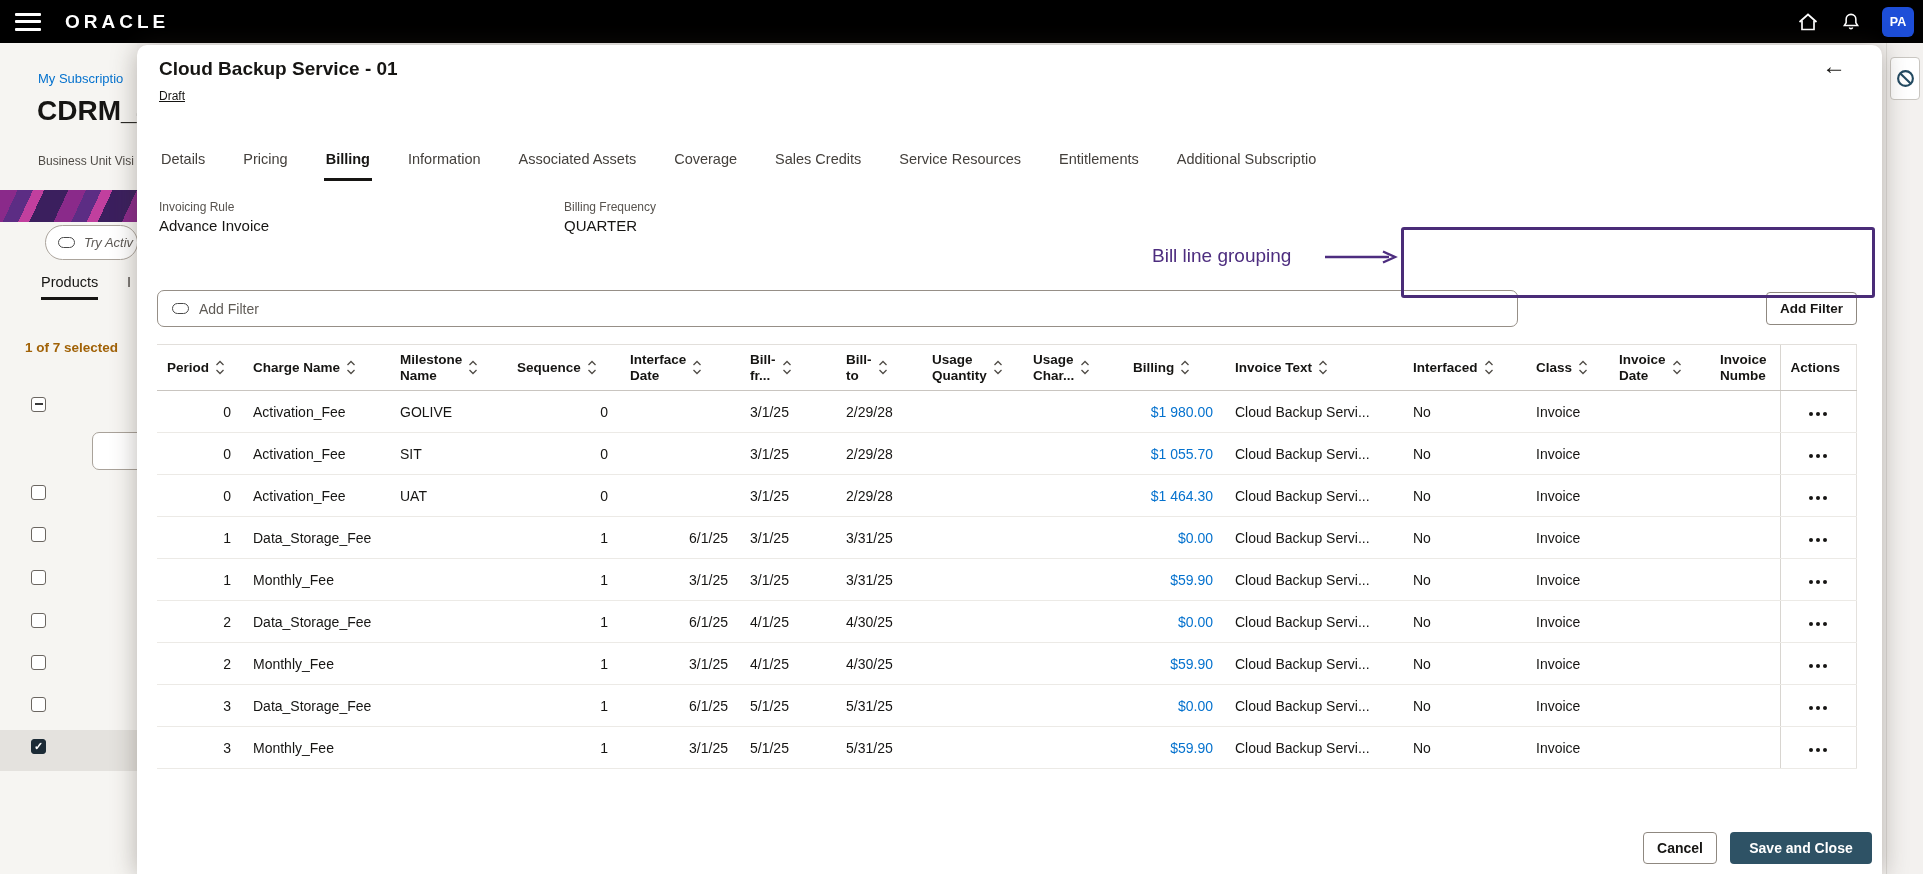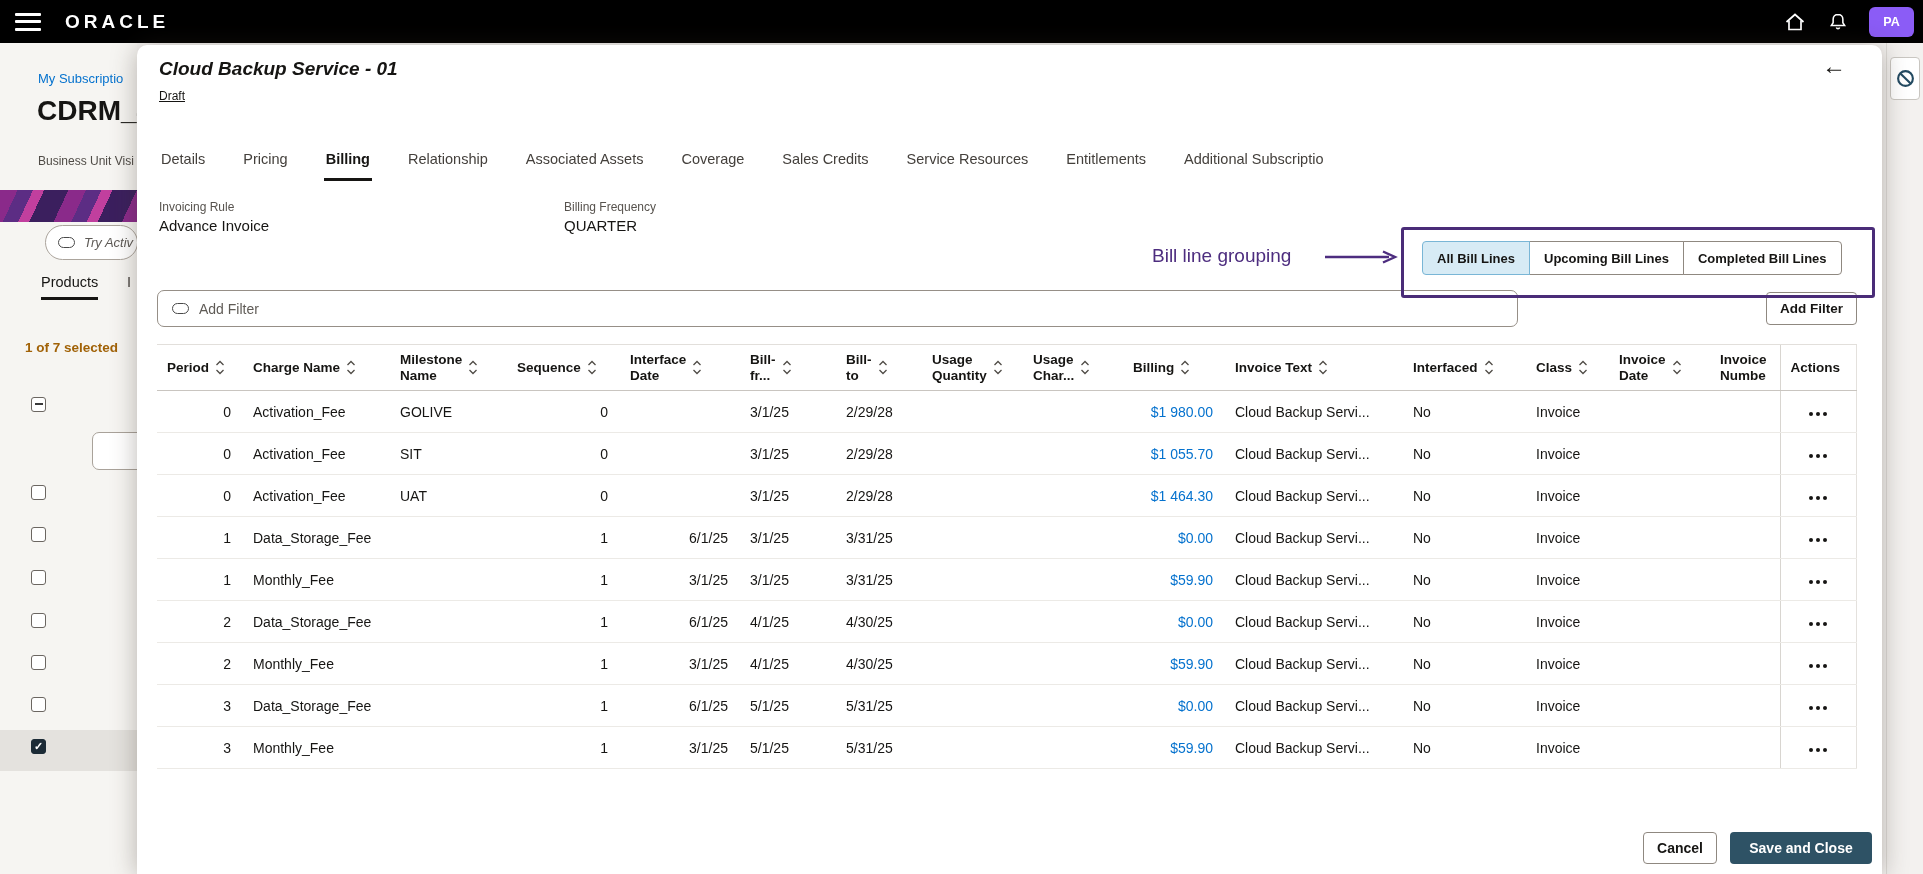--- a/index.html
+++ b/index.html
@@ -9,21 +9,21 @@
 
   
   .topbar{position:absolute;left:0;top:0;width:1923px;height:43px;background:#000;
           display:flex;align-items:center;color:#fff;}
   .burger{width:26px;height:18px;margin-left:15px;display:flex;flex-direction:column;
           justify-content:space-between;cursor:pointer;background:none;border:none;padding:0;}
   .burger span{display:block;height:3px;background:#fff;border-radius:1px;}
   .brand{margin-left:24px;font-size:19px;font-weight:700;letter-spacing:4px;}
   .topbar-right{margin-left:auto;display:flex;align-items:center;gap:20px;margin-right:9px;}
   .tb-icon{display:flex;align-items:center;justify-content:center;cursor:pointer;}
-  .avatar{width:45px;height:30px;border-radius:6px;background:#8b5cf6;color:#fff;
+  .avatar{width:32px;height:30px;border-radius:6px;background:#1d4ed8;color:#fff;
           display:flex;align-items:center;justify-content:center;font-size:12.5px;font-weight:700;cursor:pointer;}
 
   
   .bgpage{position:absolute;left:0;top:43px;width:137px;height:831px;background:#f6f5f2;overflow:hidden;}
   .bg-link{position:absolute;left:38px;top:28px;font-size:13px;color:#0572ce;white-space:nowrap;cursor:pointer;}
   .bg-heading{position:absolute;left:37px;top:52px;font-size:28px;font-weight:700;white-space:nowrap;}
   .bg-sub{position:absolute;left:38px;top:111px;font-size:12px;color:#4f4b46;white-space:nowrap;}
   .bg-banner{position:absolute;left:0;top:147px;width:137px;height:32px;
              background:repeating-linear-gradient(115deg,#8a2a8a 0 16px,#5c2d84 16px 30px,#c13f9e 30px 40px,#3b1f5e 40px 62px);}
   .bg-search{position:absolute;left:45px;top:182px;width:93px;height:35px;border:1px solid #aba49c;
@@ -48,21 +48,21 @@
   .bg-hl{position:absolute;left:0;top:687px;width:137px;height:41px;background:#e4e2de;}
 
   
   .right-rail{position:absolute;right:0;top:43px;width:37px;height:831px;background:#f3f1ef;border-left:1px solid #dedcd8;}
   .rail-btn{margin:14px auto 0;width:30px;height:43px;background:#fff;border:1px solid #c9c6c1;border-radius:4px;
             display:flex;align-items:center;justify-content:center;cursor:pointer;}
 
   
   .modal{position:absolute;left:137px;top:45px;width:1745px;height:829px;background:#fff;
          border-radius:10px 10px 0 0;box-shadow:0 2px 26px rgba(60,50,40,.35);}
-  .m-title{position:absolute;left:22px;top:13px;font-size:19px;font-weight:700;font-style:italic;}
+  .m-title{position:absolute;left:22px;top:13px;font-size:19px;font-weight:700;}
   .m-status{position:absolute;left:22px;top:44px;font-size:12px;text-decoration:underline;}
   .back{position:absolute;right:30px;top:8px;font-size:24px;line-height:1;cursor:pointer;background:none;border:none;color:#161513;}
 
   .tabs{position:absolute;left:22px;top:98px;display:flex;gap:34px;}
   .tab{font-size:14.5px;color:#44403c;padding:8px 2px 11px;cursor:pointer;white-space:nowrap;}
   .tab.active{font-weight:700;color:#161513;border-bottom:3px solid #161513;}
 
   .field{position:absolute;top:155px;}
   .field.f1{left:22px;} .field.f2{left:427px;}
   .f-label{display:block;font-size:12px;color:#57534e;}
@@ -174,21 +174,21 @@
 
   <section class="modal">
     <div class="m-title">Cloud Backup Service - 01</div>
     <div class="m-status">Draft</div>
     <button class="back">←</button>
 
     <nav class="tabs">
         <div class="tab">Details</div>
         <div class="tab">Pricing</div>
         <div class="tab active">Billing</div>
-        <div class="tab">Relationship</div>
+        <div class="tab">Information</div>
         <div class="tab">Associated Assets</div>
         <div class="tab">Coverage</div>
         <div class="tab">Sales Credits</div>
         <div class="tab">Service Resources</div>
         <div class="tab">Entitlements</div>
         <div class="tab">Additional Subscriptio</div>
       </nav>
 
     <div class="field f1">
       <span class="f-label">Invoicing Rule</span>
@@ -200,25 +200,20 @@
     </div>
 
     <div class="annotation-text">Bill line grouping</div>
     <div class="annotation-arrow">
       <svg width="74" height="16" viewBox="0 0 74 16" fill="none">
         <path d="M0 8 H64" stroke="#4d2d7f" stroke-width="2.4"></path>
         <path d="M58 2.5 L70 8 L58 13.5" stroke="#4d2d7f" stroke-width="2.4" fill="none"></path>
       </svg>
     </div>
     <div class="callout-box"></div>
-    <div class="toggle-group">
-        <button class="tg selected">All Bill Lines</button>
-        <button class="tg">Upcoming Bill Lines</button>
-        <button class="tg">Completed Bill Lines</button>
-      </div>
 
     <div class="filter-bar">
       <span class="oval-icon"></span>
       <span class="filter-placeholder">Add Filter</span>
     </div>
     <button class="add-filter-btn">Add Filter</button>
 
     <div class="table-wrap">
       <table>
         <colgroup>

